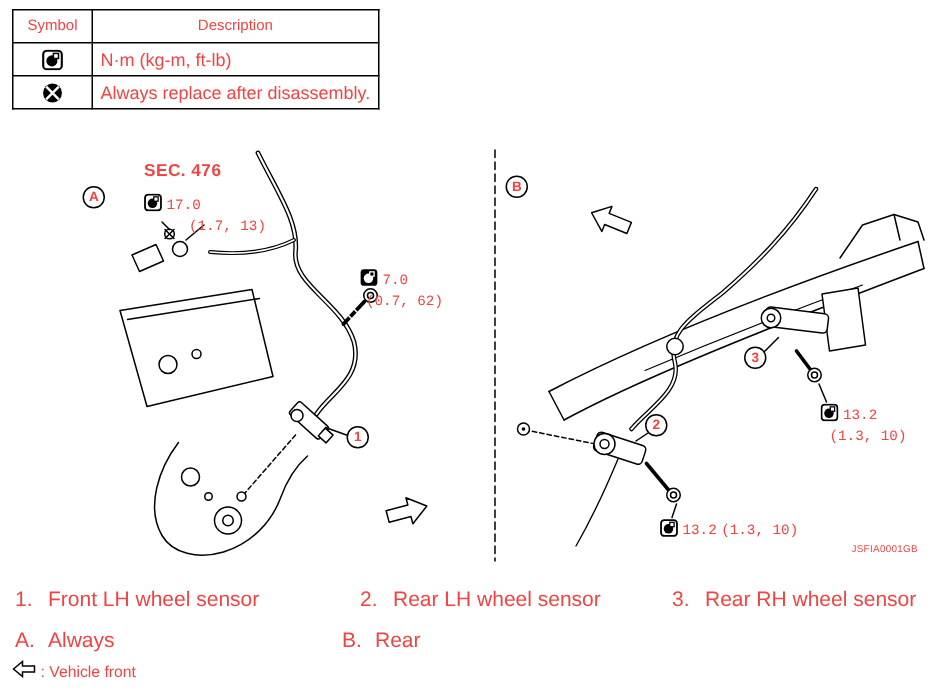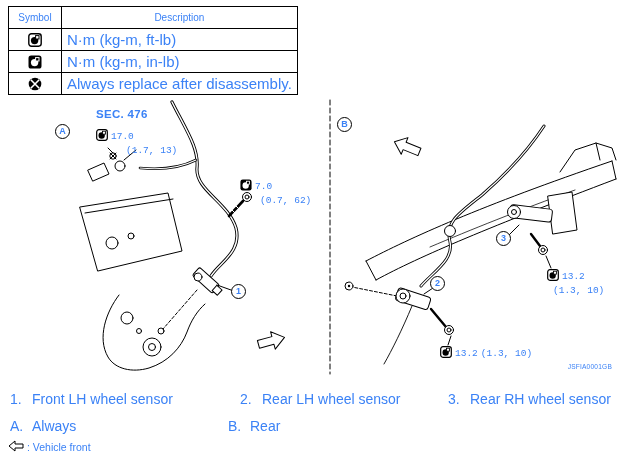--- a/index.html
+++ b/index.html
@@ -1,36 +1,36 @@
 <!DOCTYPE html>
 <html><head>
 <meta charset="utf-8">
 <style>
   html,body{margin:0;padding:0;background:#fff;}
   .page{position:relative;width:625px;height:465px;background:#fff;overflow:hidden;
-        font-family:"Liberation Sans","DejaVu Sans",sans-serif;color:#3b82f6;}
+        font-family:"Liberation Sans","DejaVu Sans",sans-serif;color:#ef4444;}
 
   
   .symbol-table{position:absolute;left:8px;top:6px;border-collapse:collapse;font-size:10px;background:#fff;}
   .symbol-table th,.symbol-table td{border:1px solid #000;height:19px;}
   .symbol-table th{font-weight:normal;padding:1px 4px;text-align:center;}
   .sym-cell{width:50px;text-align:center;vertical-align:middle;}
-  .desc-cell{width:150px;padding:1px 5px;text-align:left;font-size:15px;white-space:nowrap;}
+  .desc-cell{width:150px;padding:1px 5px;text-align:left;font-size:12px;white-space:nowrap;}
   .sym-cell svg{vertical-align:middle;}
 
   
   .lineart{position:absolute;left:0;top:0;}
   .sec-label{position:absolute;left:52px;top:108px;font-weight:bold;font-size:11.5px;letter-spacing:.3px;margin-left:44px;}
   .circ{position:absolute;width:13px;height:13px;border:1.2px solid #000;border-radius:50%;
         font-size:9px;line-height:13px;text-align:center;background:#fff;font-weight:bold;}
   .tq{position:absolute;font-size:9.5px;line-height:1.25;white-space:nowrap;font-family:Liberation Mono, monospace;}
   .tq .row{display:flex;align-items:center;gap:3px;}
   .tq .detail{display:block;}
   .tq .detail.ind14{margin-left:30px;}
-  .tq .detail.ind4{margin-left:20px;text-align:center;}
+  .tq .detail.ind4{margin-left:4px;text-align:center;}
   .tq .detail.ind6{margin-left:6px;}
   .figure-code{position:absolute;left:550px;top:363px;width:62px;text-align:right;
                font-size:6.6px;letter-spacing:.2px;}
 
   
   .legend-item{position:absolute;font-size:14px;white-space:nowrap;}
   .legend-item .num{display:inline-block;width:22px;}
   .vf-note{position:absolute;left:8px;top:440px;font-size:10.5px;display:flex;align-items:center;gap:3px;}
 </style>
 </head>
@@ -150,32 +150,20 @@
               <rect x="7.6" y="2.6" width="3.4" height="3.4" fill="#fff" stroke="#000" stroke-width="1"></rect>
             </svg>
           </span>
         </td>
         <td class="desc-cell">N·m (kg-m, ft-lb)</td>
       </tr>
       <tr>
         <td class="sym-cell">
           <span>
             <svg width="14" height="14" viewBox="0 0 14 14">
-              <rect x="0.5" y="0.5" width="13" height="13" rx="2.6" fill="#000"></rect>
-              <circle cx="6.6" cy="7.6" r="3.7" fill="#fff"></circle>
-              <rect x="7.6" y="2.6" width="3.4" height="3.4" fill="#000" stroke="#fff" stroke-width="1"></rect>
-            </svg>
-          </span>
-        </td>
-        <td class="desc-cell">N·m (kg-m, in-lb)</td>
-      </tr>
-      <tr>
-        <td class="sym-cell">
-          <span>
-            <svg width="14" height="14" viewBox="0 0 14 14">
               <circle cx="7" cy="7" r="6.3" fill="#000"></circle>
               <path d="M2.8,2.8 L11.2,11.2 M11.2,2.8 L2.8,11.2" stroke="#fff" stroke-width="1.6"></path>
             </svg>
           </span>
         </td>
         <td class="desc-cell">Always replace after disassembly.</td>
       </tr>
     </tbody>
   </table>
 

